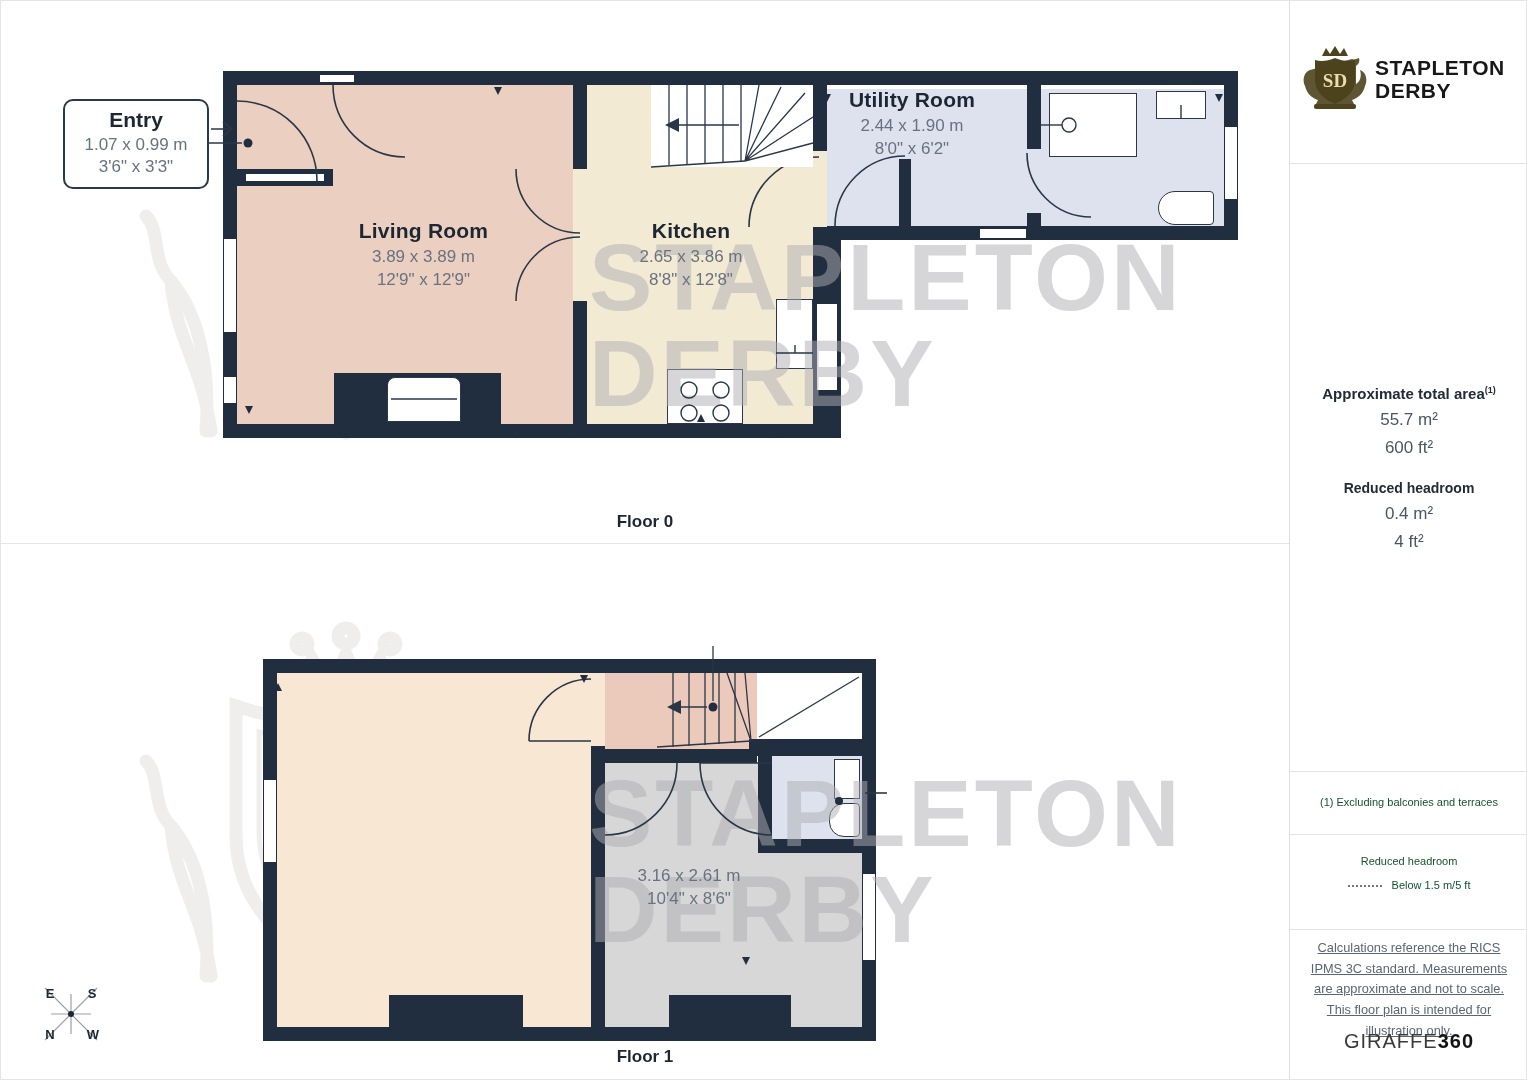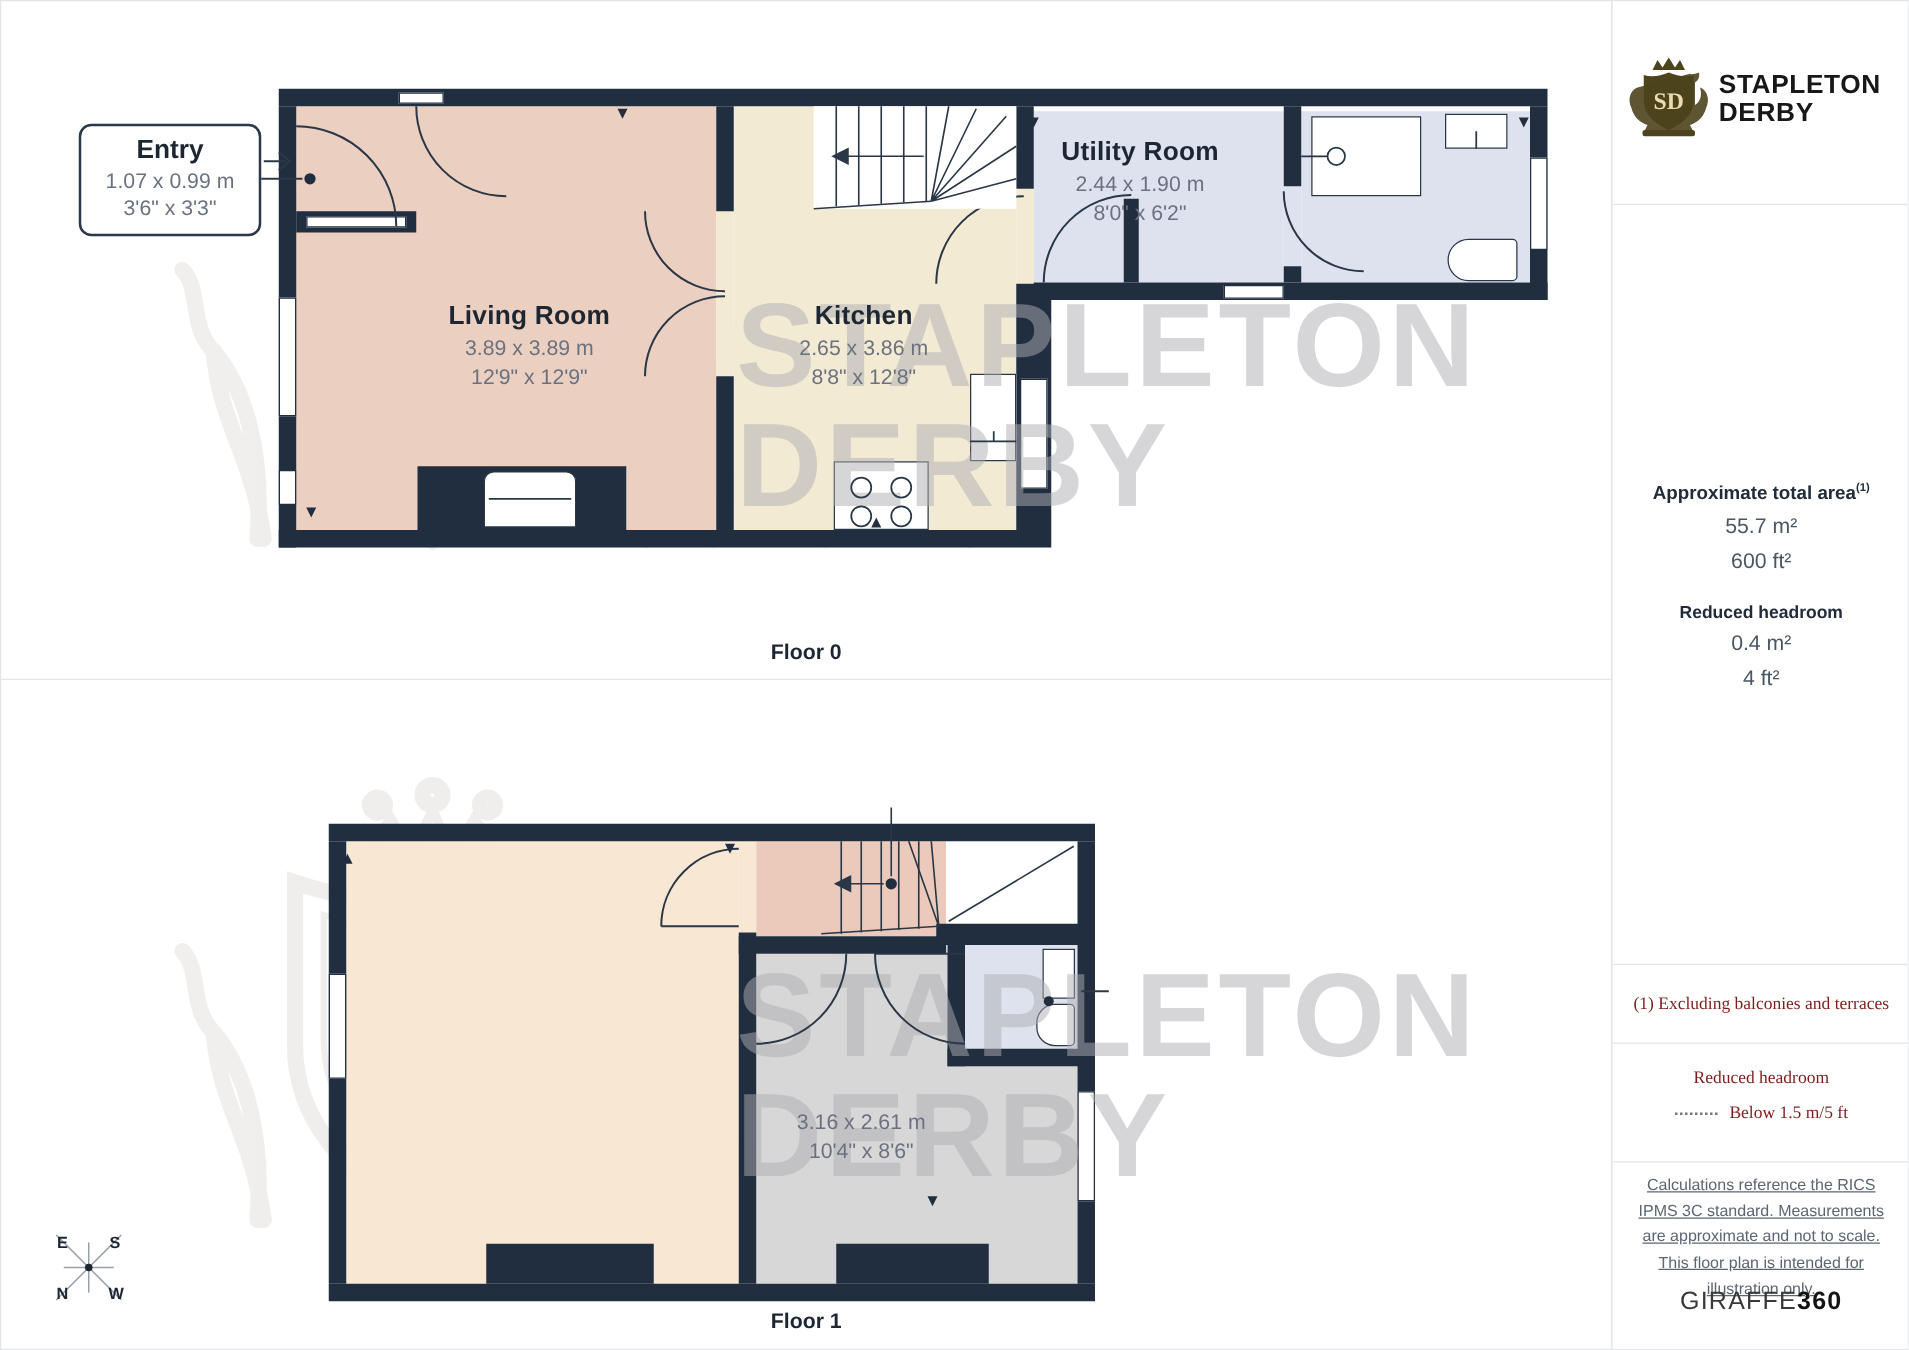--- a/index.html
+++ b/index.html
@@ -6,40 +6,40 @@
   .canvas{position:relative;width:1527px;height:1080px;background:#fff;overflow:hidden;
           font-family:"Liberation Sans",sans-serif;border:1px solid #e2e4e8;box-sizing:border-box;}
   .wall{position:absolute;background:#212e40;}
   .fillr{position:absolute;}
   .win{position:absolute;background:#fff;border:1px solid #212e40;box-sizing:border-box;}
   .fixture{position:absolute;background:#fff;border:1.5px solid #2a3747;box-sizing:border-box;}
   .divider-h{position:absolute;left:0;width:1288px;height:1px;background:#e3e5e9;}
   .linework{position:absolute;left:0;top:0;pointer-events:none;}
   .wm-text{position:absolute;font-weight:bold;font-size:95px;letter-spacing:3px;
            color:rgba(173,173,180,0.5);white-space:nowrap;pointer-events:none;}
-  .room-label{position:absolute;text-align:center;color:#1d2633;pointer-events:none;margin-top:22px;}
+  .room-label{position:absolute;text-align:center;color:#1d2633;pointer-events:none;}
   .room-label .rname{font-size:21px;font-weight:bold;letter-spacing:.2px;}
   .room-label .rdim{font-size:17px;color:#6a7280;line-height:1.34;margin-top:3px;}
   .callout{position:absolute;background:#fff;border:2px solid #2b3848;border-radius:10px;
            text-align:center;padding:7px 6px;box-sizing:border-box;color:#1d2633;}
   .callout .rname{font-size:21px;font-weight:bold;}
   .callout .rdim{font-size:17px;color:#6a7280;line-height:1.32;margin-top:2px;}
   .floor-caption{position:absolute;left:0;width:1288px;text-align:center;
                  font-size:17px;font-weight:bold;color:#1d2633;}
   
   .sidebar{position:absolute;left:1288px;top:0;width:239px;height:1080px;background:#fff;
            border-left:1px solid #dcdfe3;box-sizing:border-box;}
   .sb-sec{position:absolute;left:0;width:100%;box-sizing:border-box;text-align:center;}
   .sb-border{position:absolute;left:0;width:100%;height:1px;background:#e3e5e9;}
   .logo-row{position:absolute;left:12px;top:45px;display:flex;align-items:center;gap:7px;}
   .logo-name{font-size:21px;font-weight:bold;color:#181818;letter-spacing:.5px;line-height:1.09;text-align:left;}
   .area-head{font-size:15px;font-weight:bold;color:#222c38;}
   .area-head sup{font-size:9px;}
   .area-val{font-size:17px;color:#4b5664;margin-top:8px;}
-  .sb-small{font-size:14px;color:#7f1d1d;font-family:Liberation Serif, serif;}
+  .sb-small{font-size:11px;color:#14532d;}
   .dash-sample{display:inline-block;width:34px;border-top:2px dotted #75797f;vertical-align:2px;margin-right:10px;}
   .disclaimer{font-size:12.8px;color:#5c6673;line-height:1.62;padding:0 19px;text-decoration:underline;}
   .credit{font-size:20px;letter-spacing:1px;color:#3a3a3a;}
   .credit b{color:#141414;}
 </style>
 </head>
 <body>
 
 <div class="canvas">
 

